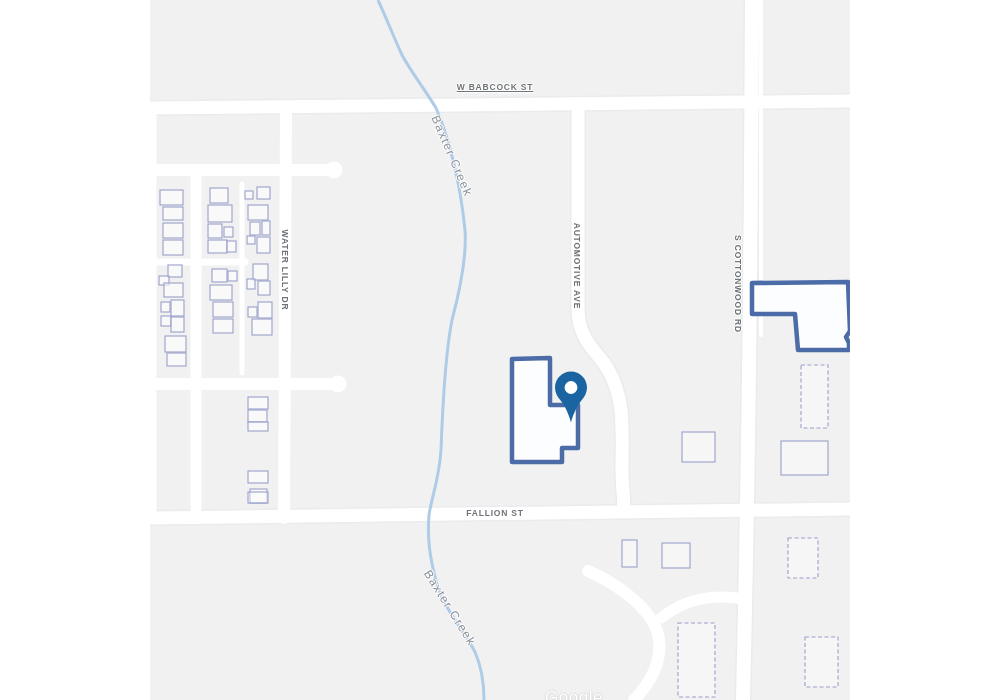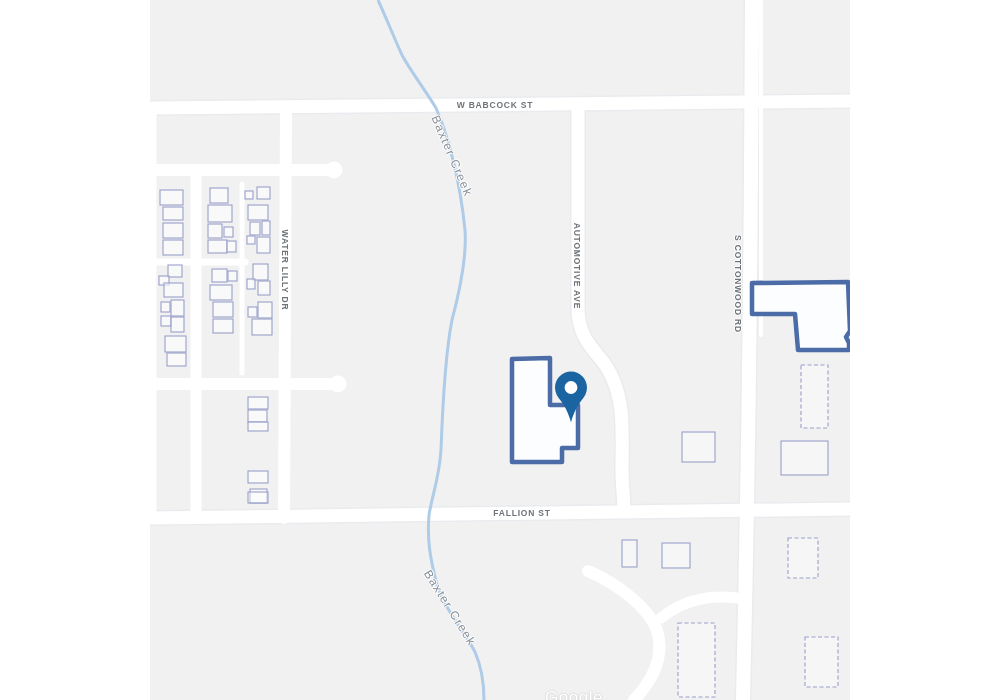--- a/index.html
+++ b/index.html
@@ -123,23 +123,23 @@
           <path d="M602,283 L698,282 L700,331 L696,337 L699,343 L699,350 L648,350 L645,314 L602,314 Z"></path>
           <path d="M362,359 L400,358 L400,405 L428,405 L428,448 L412,448 L412,462 L362,462 Z"></path>
         </g>
 
       <g>
         <path d="M421,371.5 C412.2,371.5 405,378.7 405,387.5 C405,392.4 407.2,396.7 410.6,400.6 C413.9,404.4 418.5,412.7 421,422.5 C423.5,412.7 428.1,404.4 431.4,400.6 C434.8,396.7 437,392.4 437,387.5 C437,378.7 429.8,371.5 421,371.5 Z" fill="var(--pin)"></path>
         <circle cx="421" cy="387.5" r="6.4" fill="#ffffff"></circle>
       </g>
     </svg>
 
-    <div class="label street-label" style="left:345px;top:105px;transform:translate(-50%,-50%);">W BABCOCK ST</div>
+    <div class="label street-label" style="left:345px;top:87px;transform:translate(-50%,-50%);text-decoration:underline;">W BABCOCK ST</div>
 
-    <div class="label street-label" style="left:345px;top:513px;transform:translate(-50%,-50%);margin-left:27px;">FALLION ST</div>
+    <div class="label street-label" style="left:345px;top:513px;transform:translate(-50%,-50%);">FALLION ST</div>
 
     <div class="label street-label" style="left:135px;top:270px;transform:translate(-50%,-50%) rotate(90deg);">WATER LILLY DR</div>
 
     <div class="label street-label" style="left:427px;top:266px;transform:translate(-50%,-50%) rotate(90deg);">AUTOMOTIVE AVE</div>
 
     <div class="label street-label" style="left:588px;top:284px;transform:translate(-50%,-50%) rotate(90deg);">S COTTONWOOD RD</div>
 
     <div class="label water-label" style="left:302px;top:156px;transform:translate(-50%,-50%) rotate(67deg);">Baxter Creek</div>
 
     <div class="label water-label" style="left:300px;top:608px;transform:translate(-50%,-50%) rotate(58deg);">Baxter Creek</div>

